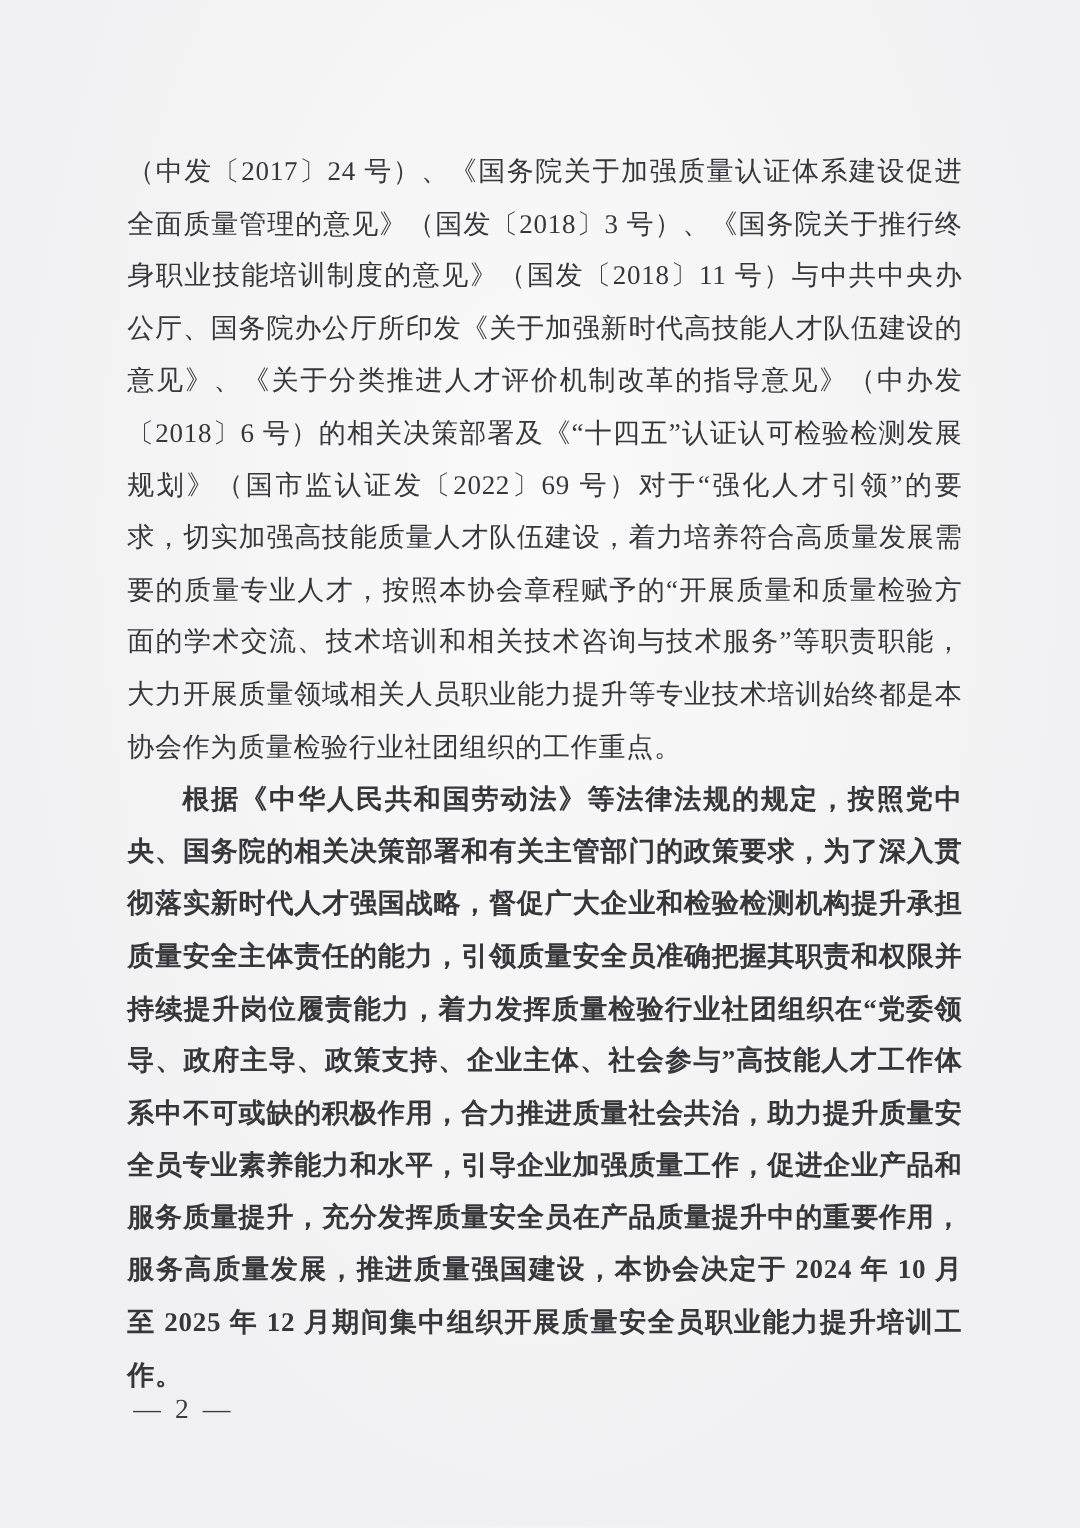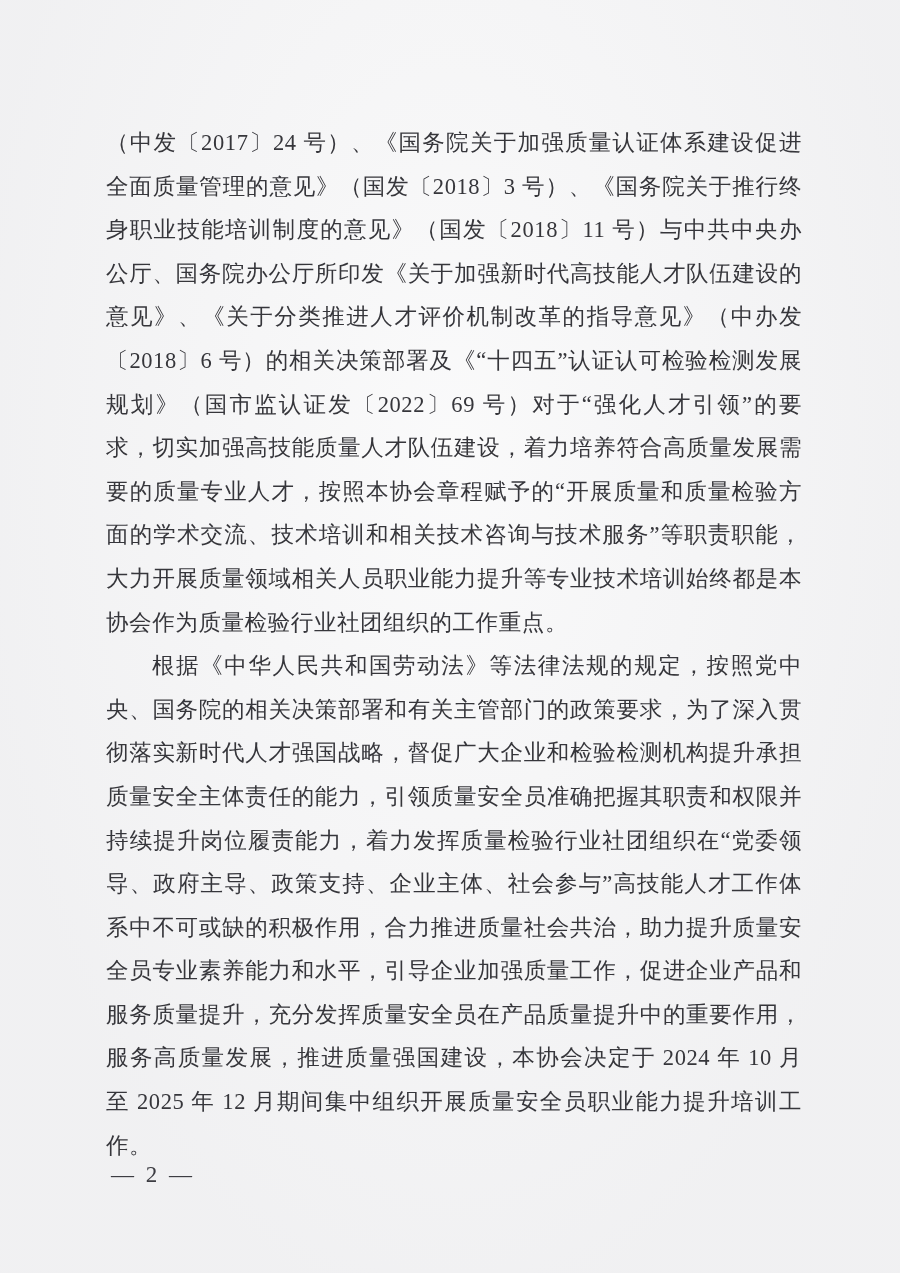--- a/index.html
+++ b/index.html
@@ -31,20 +31,21 @@
     font-size: 22.5px;
     line-height: 43.6px;
     color: #36363b;
     text-align: justify;
     text-justify: inter-character;
     letter-spacing: 0.6px;
     word-break: break-all;
   }
   .para.indented {
     text-indent: 46px;
+    font-weight: bold;
   }
   .page-footer {
     position: absolute;
     left: 111px;
     top: 1158px;
     font-size: 23px;
     line-height: 34px;
     color: #3c3c42;
     letter-spacing: 3px;
   }

